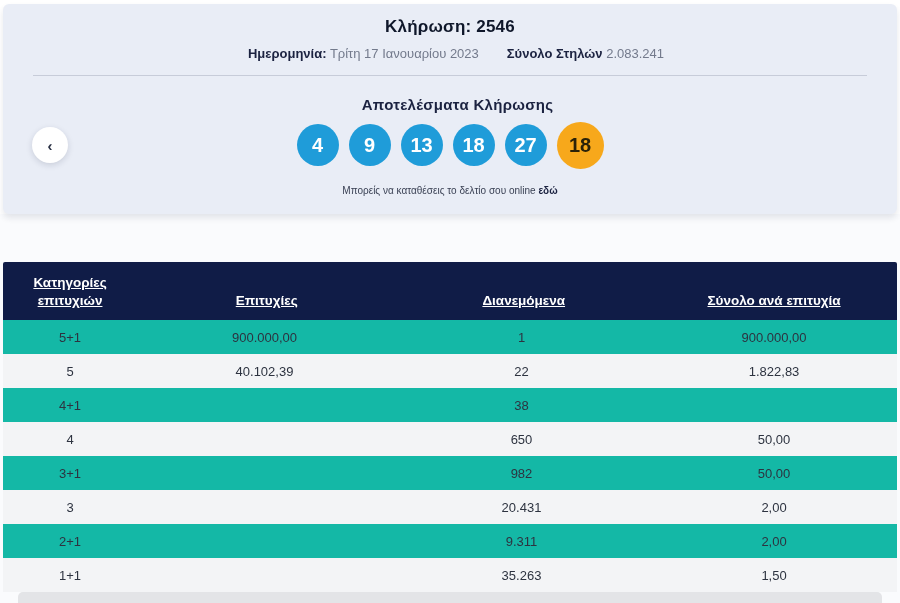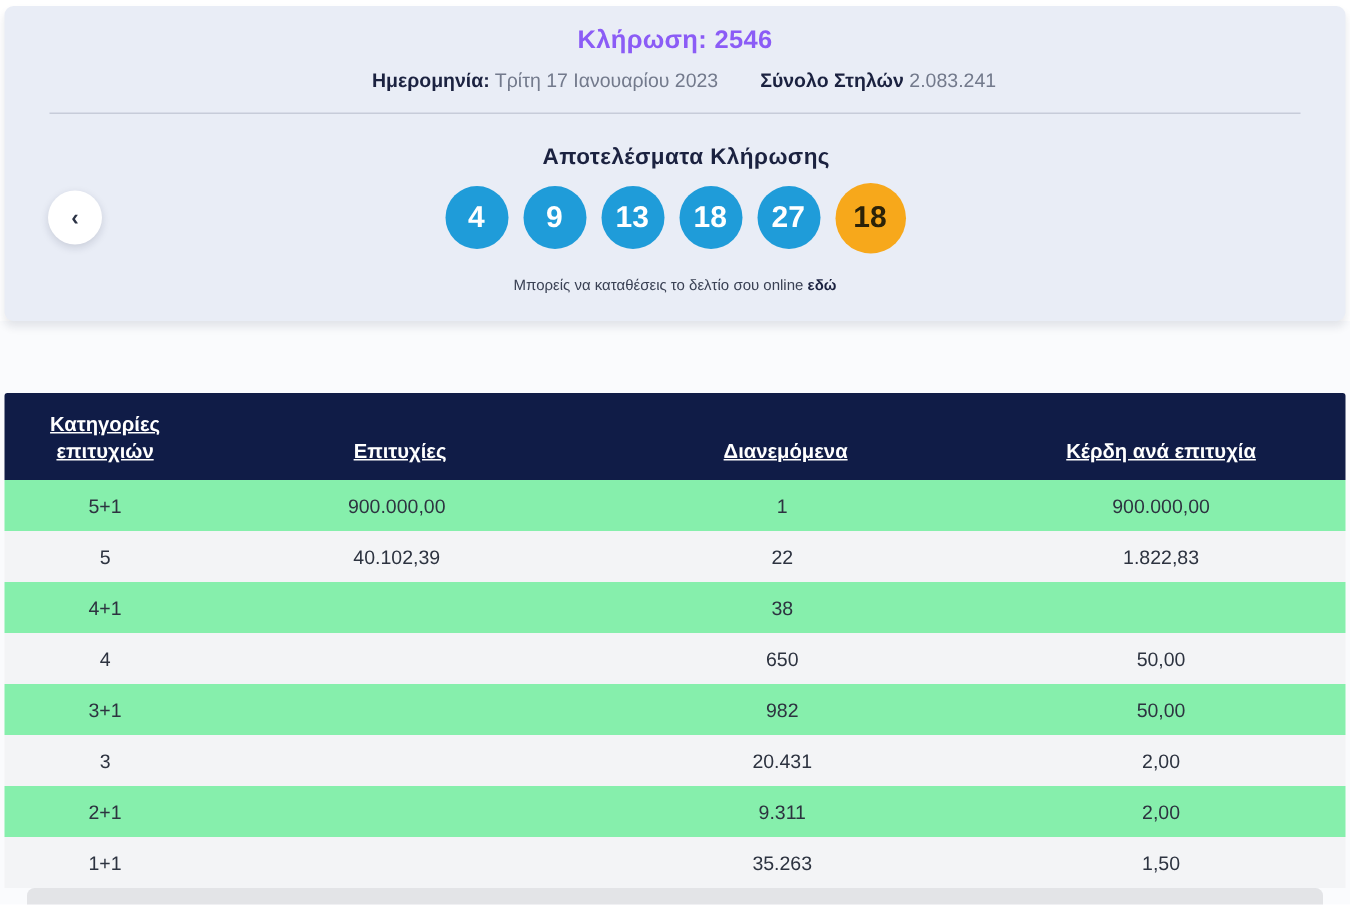--- a/index.html
+++ b/index.html
@@ -17,21 +17,21 @@
   }
   .top-card {
     position: absolute; left: 3px; right: 3px; top: 4px; height: 210px;
     background: #e9edf6;
     border-radius: 6px;
     box-shadow: 0 4px 6px rgba(20,30,60,0.10);
   }
   .draw-title {
     position: absolute; top: 13px; left: 0; right: 0;
     text-align: center;
-    font-size: 17px; font-weight: bold; color: #8b5cf6;
+    font-size: 17px; font-weight: bold; color: #0f172a;
     letter-spacing: 0.2px;
   }
   .draw-sub {
     position: absolute; top: 42px; left: 0; right: 0;
     display: flex; justify-content: center; gap: 28px;
     font-size: 13px; color: #737a8c; padding-left: 12px;
   }
   .draw-sub b { color: #1b2240; font-weight: bold; }
   .divider {
     position: absolute; top: 71px; left: 30px; right: 30px;
@@ -94,21 +94,21 @@
     text-decoration: underline;
   }
   .c0 { width: 15%; }
   .c1 { width: 28.5%; }
   .c2 { width: 29%; }
   .c3 { width: 27.5%; }
   .hcell.c0 span { display: inline-block; max-width: 92px; }
   .trow {
     display: flex; height: 34px; align-items: center;
     font-size: 13px; color: #2d3340;
-    background: #86efac;
+    background: #14b8a6;
   }
   .trow:nth-child(even) { background: #f3f4f6; }
   .trow .cell { text-align: center; }
   .bottom-bar {
     position: absolute; left: 18px; right: 18px; top: 592px; height: 12px;
     background: #e3e4e7;
     border-radius: 5px 5px 0 0;
   }
 </style>
 </head>
@@ -161,21 +161,21 @@
     <div class="hcell c0">
         <span>Κατηγορίες επιτυχιών</span>
       </div>
     <div class="hcell c2">
         <span>Επιτυχίες</span>
       </div>
     <div class="hcell c1">
         <span>Διανεμόμενα</span>
       </div>
     <div class="hcell c3">
-        <span>Κέρδη ανά επιτυχία</span>
+        <span>Σύνολο ανά επιτυχία</span>
       </div>
   </div>
   <div>
       <div class="trow">
         <div class="cell c0">5+1</div>
         <div class="cell c1">900.000,00</div>
         <div class="cell c2">1</div>
         <div class="cell c3">900.000,00</div>
       </div>
       <div class="trow">

